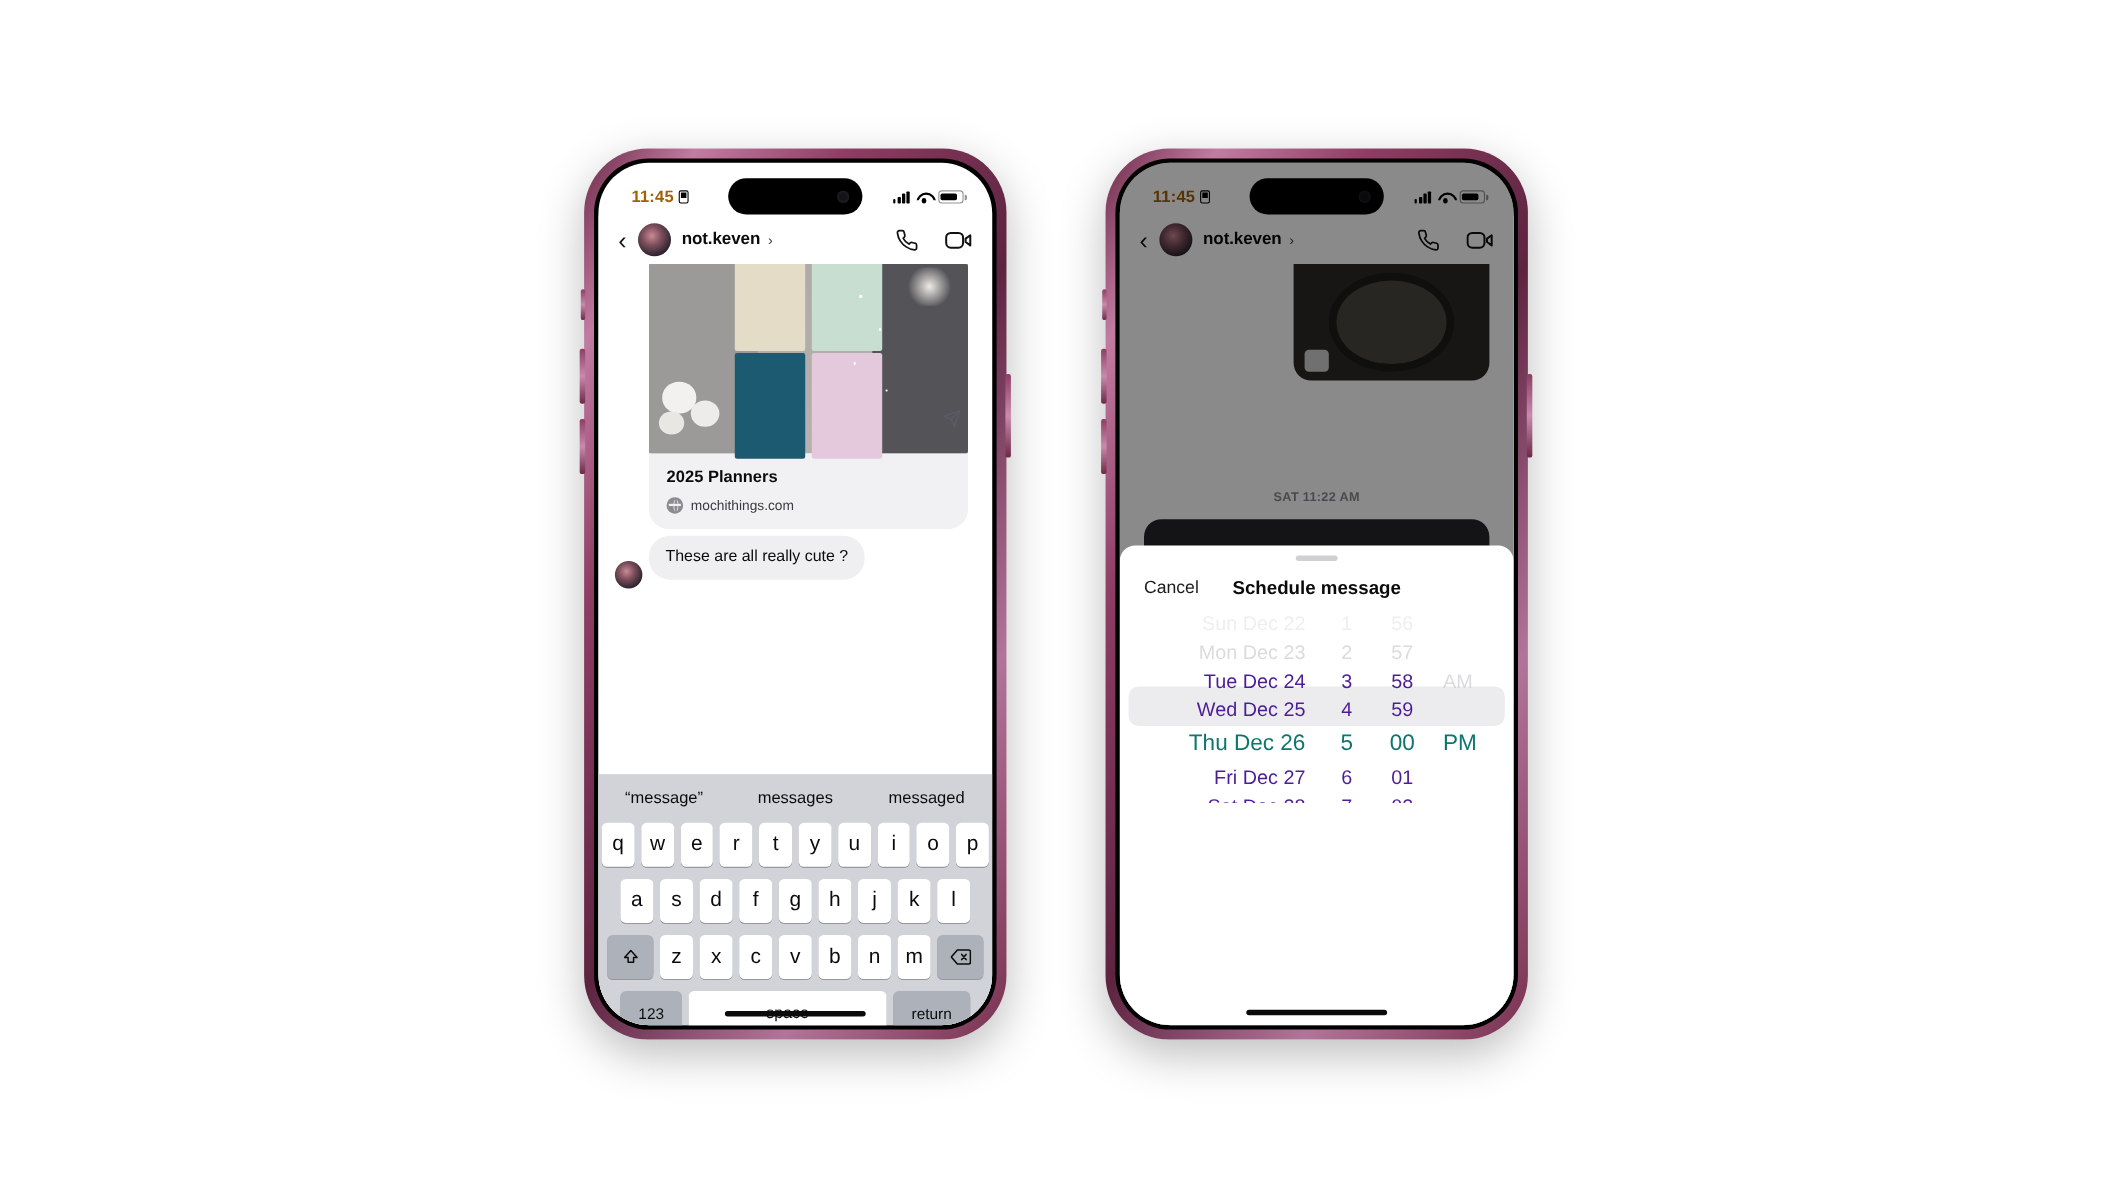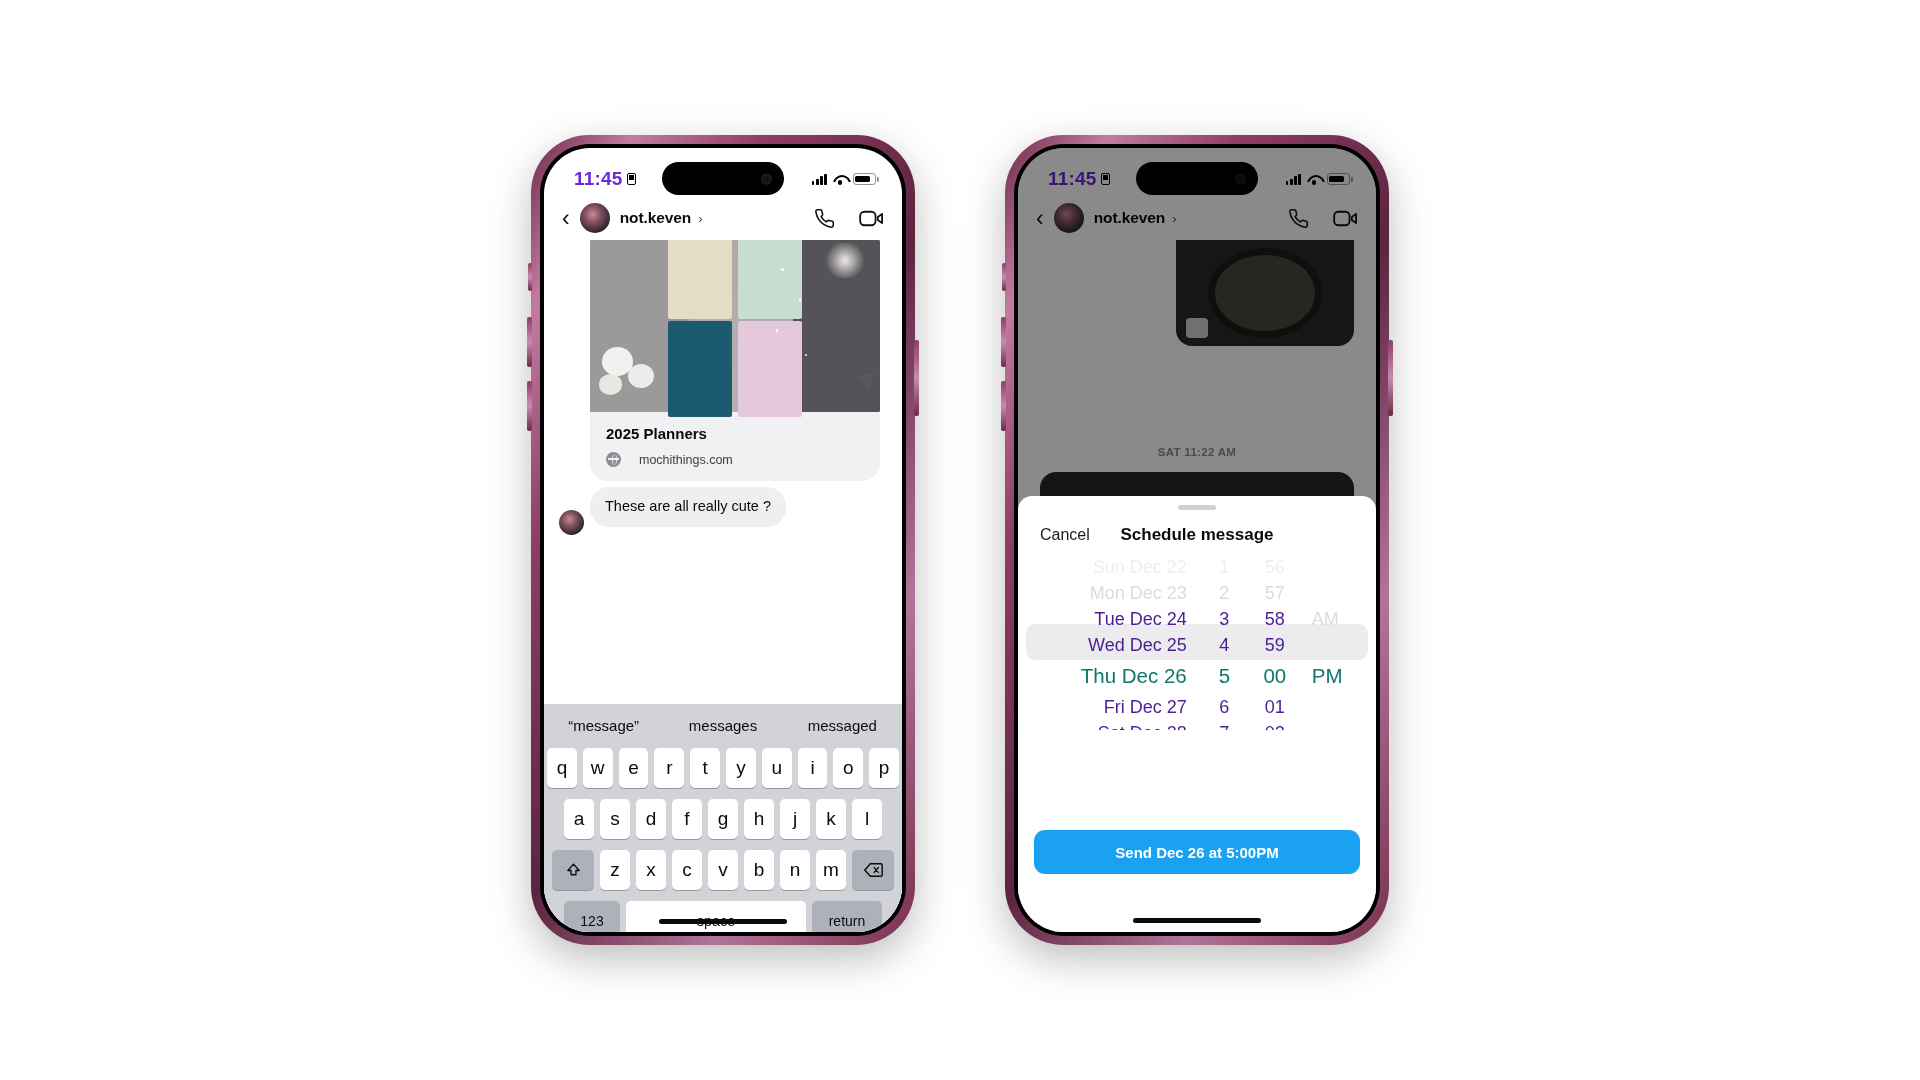--- a/index.html
+++ b/index.html
@@ -58,23 +58,23 @@
   .btn-power  { right: -4px; top: 205px; width: 5px; height: 76px; }
 
   
   .statusbar {
     position: relative;
     height: 48px;
     display: flex;
     align-items: center;
     justify-content: space-between;
     padding: 14px 26px 0 30px;
-    font-size: 19px;
+    font-size: 15px;
     font-weight: bold;
-    color: #6d28d9;
+    color: #a16207;
     z-index: 6;
   }
   .sb-left { display:flex; align-items:center; gap:4px; letter-spacing:0.2px;}
   .sb-batt-rec {
     display:inline-block; width:9px; height:12px;
     border:1.6px solid #000; border-radius:2px; position:relative;
   }
   .sb-batt-rec::after{
     content:""; position:absolute; left:1px; right:1px; top:1px; bottom:4px;
     background:#000;
@@ -176,21 +176,21 @@
   .ph-ball-c { left:3%; top:78%; width:8%; height:12%; background:#e9e7e4; border-radius:50%; }
   .ph-sparkle{ right:4%; top:2%; width:16%; height:20%;
     background: radial-gradient(circle at 50% 50%, #efeae6 0%, rgba(239,234,230,0) 68%); }
   .ph-dot1 { left:66%; top:16%; width:3px; height:3px; background:#fff; border-radius:50%; }
   .ph-dot2 { left:72%; top:34%; width:2.5px; height:2.5px; background:#fff; border-radius:50%; }
   .ph-dot3 { left:64%; top:52%; width:2.5px; height:2.5px; background:#fff; border-radius:50%; }
   .ph-dot4 { left:74%; top:66%; width:2.5px; height:2.5px; background:#fff; border-radius:50%; }
 
   .card-meta { padding: 13px 16px 14px; }
   .card-title { font-size:15px; font-weight:bold; color:#0b0b0b; margin-bottom:10px; }
-  .card-url-row { display:flex; align-items:center; gap:18px; }
+  .card-url-row { display:flex; align-items:center; gap:7px; }
   .globe {
     width:15px;height:15px;border-radius:50%;
     background:#8b8b90; position:relative; flex:0 0 auto;
   }
   .globe::before{
     content:""; position:absolute; left:2px; right:2px; top:6.2px; height:1.4px; background:#f1f1f3;
   }
   .globe::after{
     content:""; position:absolute; left:6px; top:2px; bottom:2px; width:3px;
     border-left:1.4px solid #f1f1f3; border-right:1.4px solid #f1f1f3; border-radius:50%;
@@ -687,21 +687,20 @@
                 <span class="pitem blank">.</span>
                 <span class="pitem blank">.</span>
                 <span class="pitem dim1">AM</span>
                 <span class="pitem blank">.</span>
                 <span class="pitem sel">PM</span>
               </div>
 
             </div>
           </div>
 
-          <div class="send-cta">Send Dec 26 at 5:00PM</div>
           <div class="sheet-home"></div>
         </div>
 
       </div>
     </div>
   </div>
 
 </div>
 
 </body></html>

